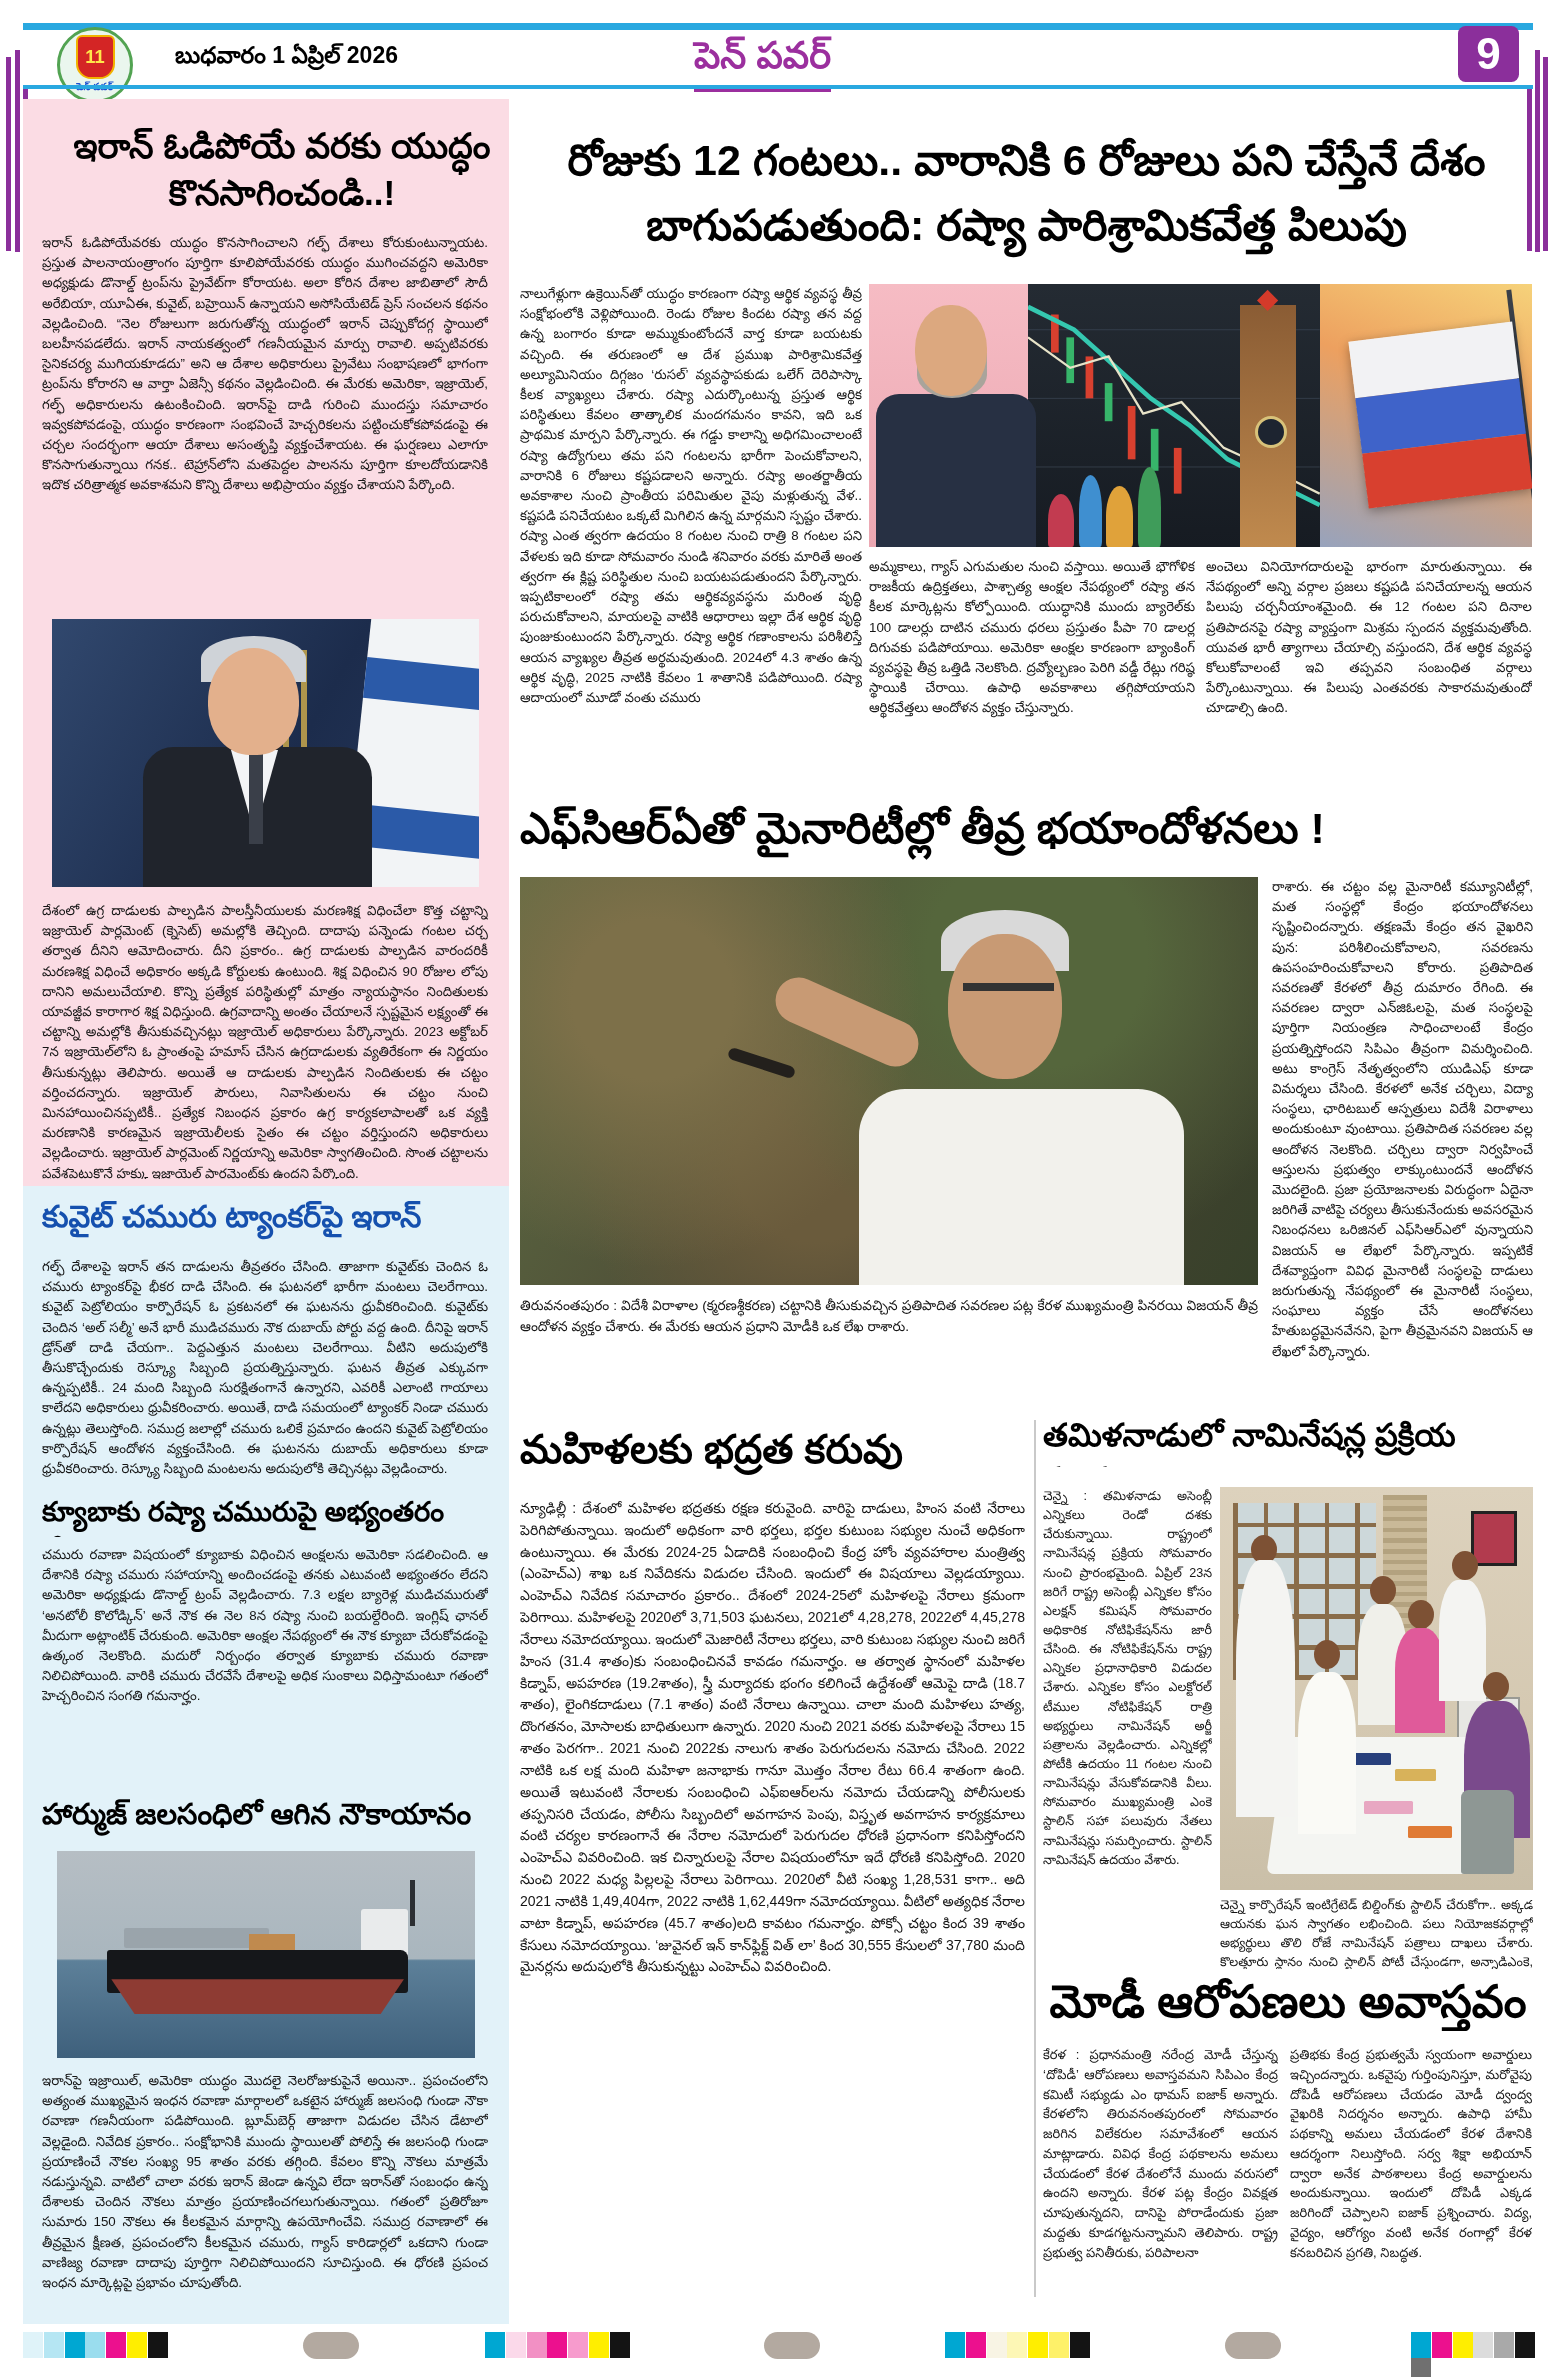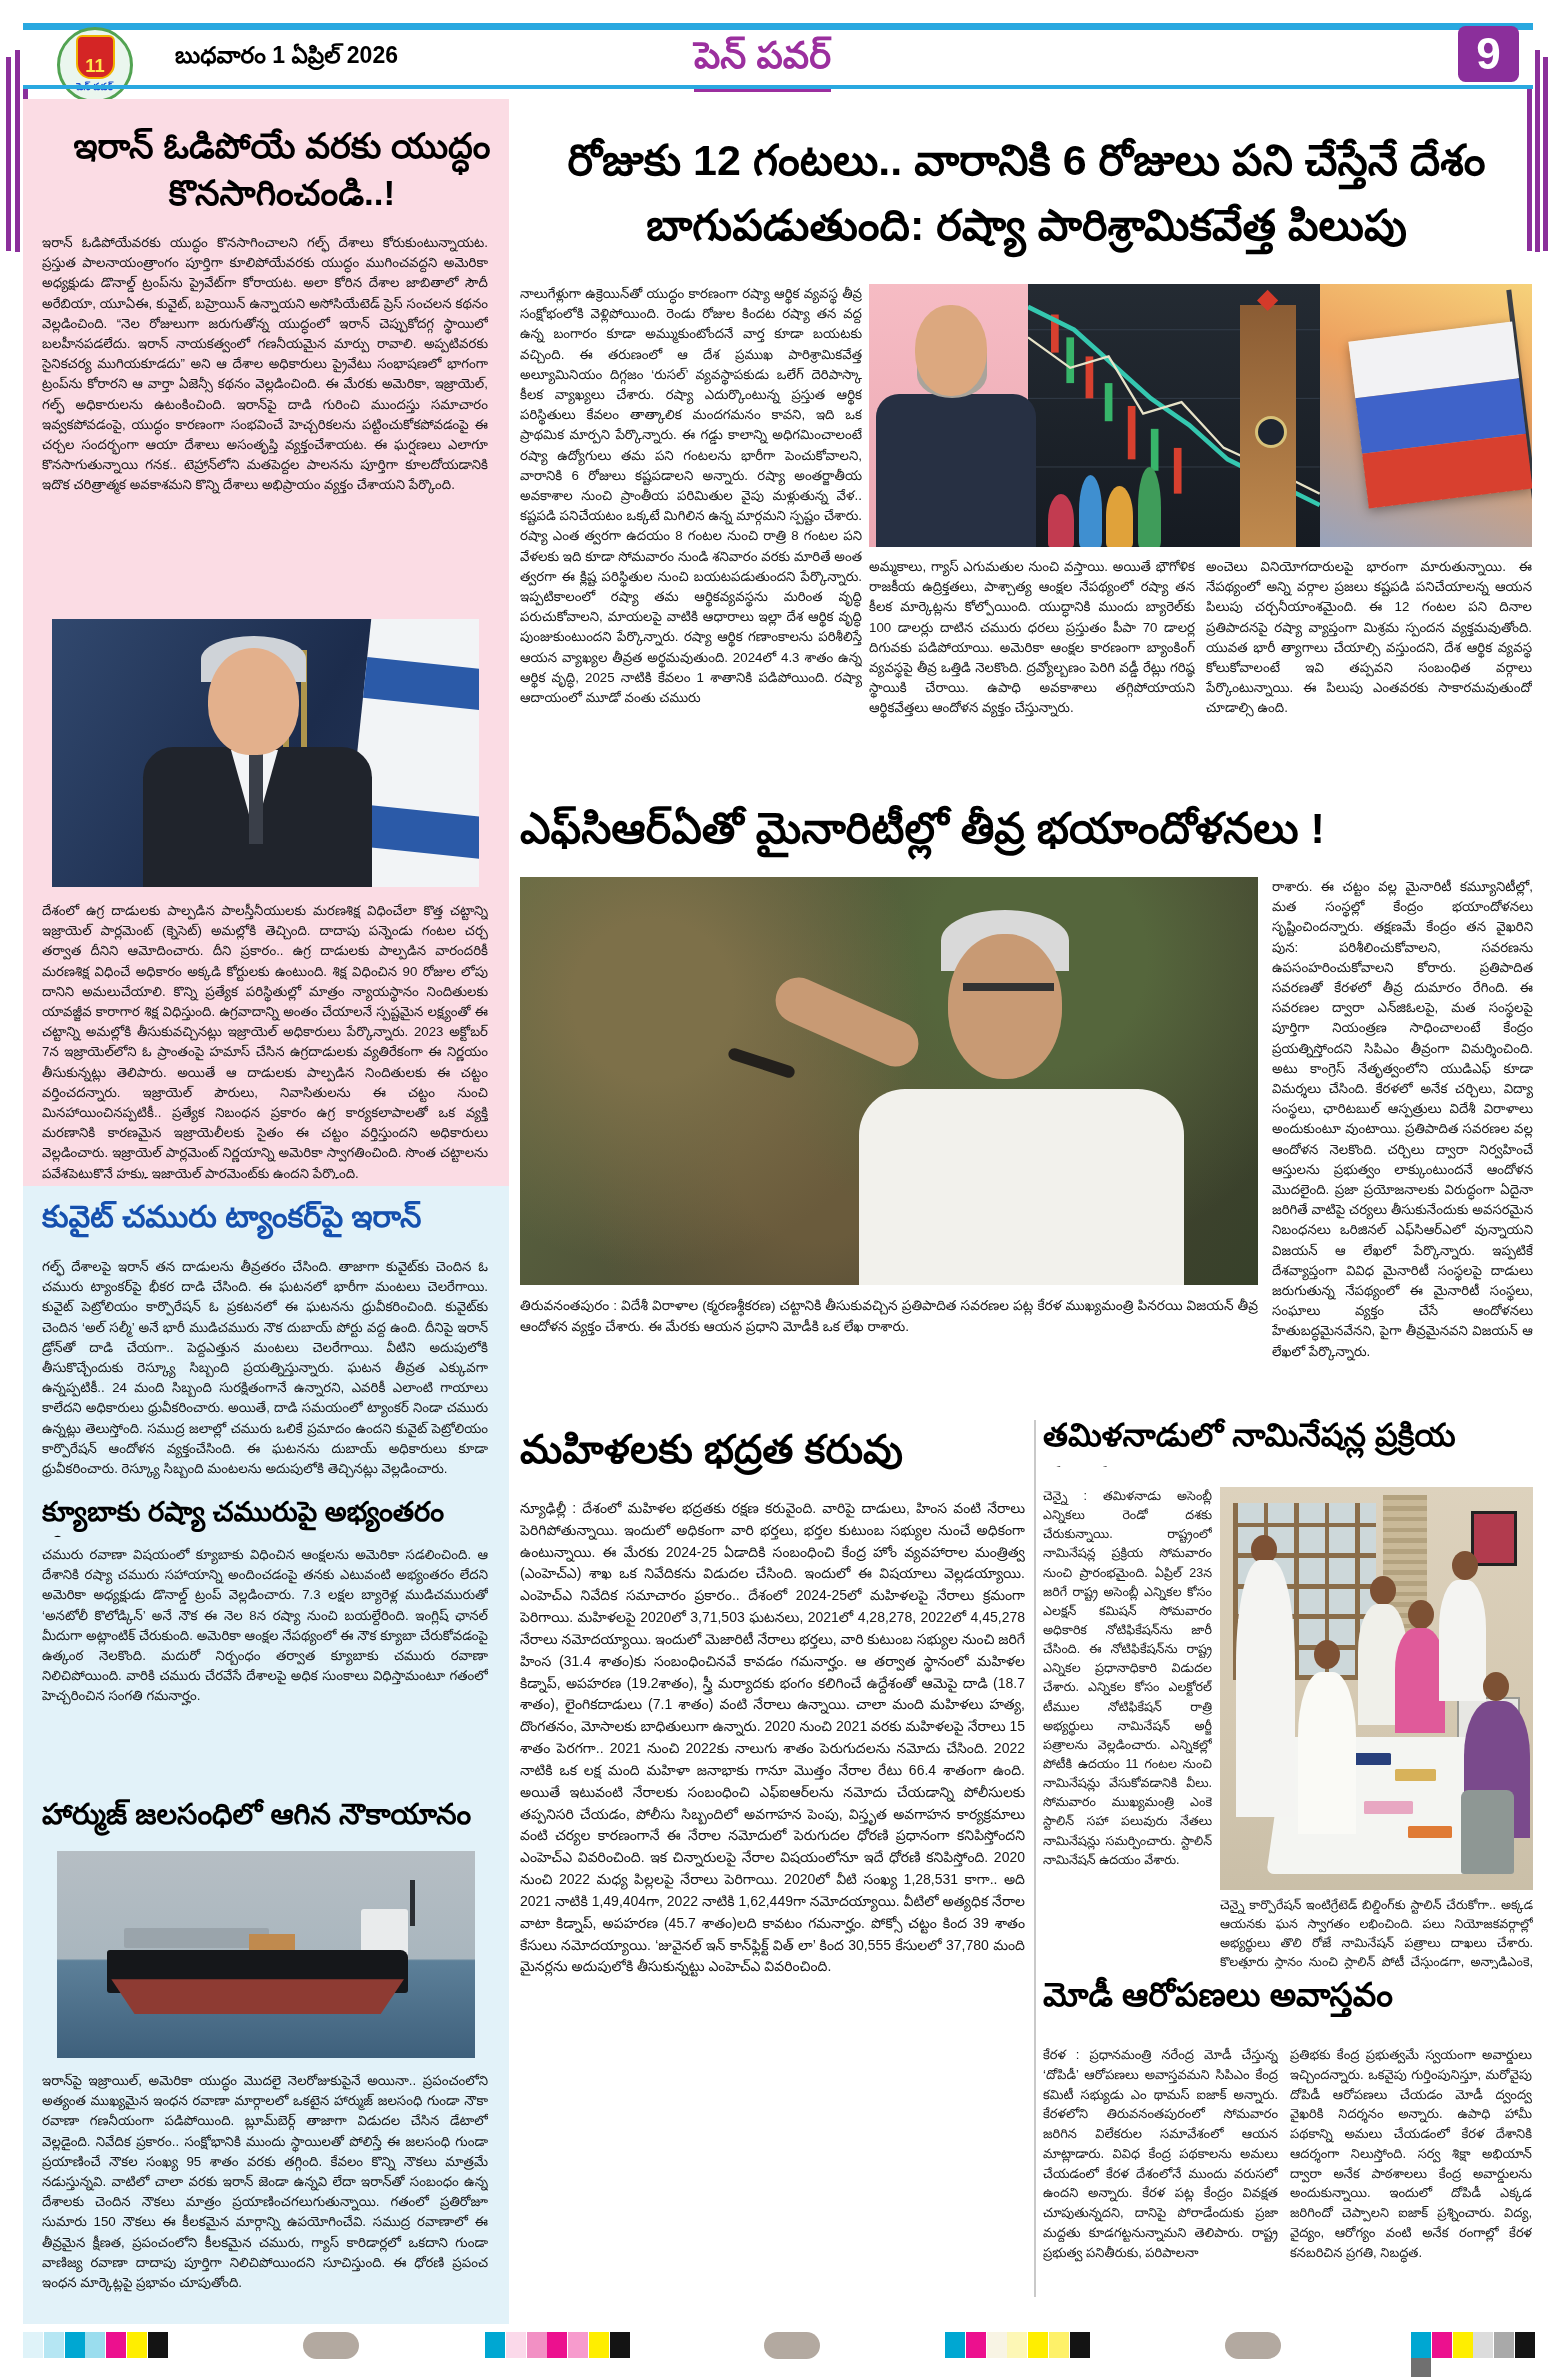--- a/index.html
+++ b/index.html
@@ -14,21 +14,21 @@
   .pbar{position:absolute;width:5.3px;background:#8b2f9b;}
   .vline{position:absolute;width:1.5px;background:#c9c9c9;}
   
   .blueline{background:#29a8e0;}
   .masthead{color:#9b2f9e;font-weight:bold;border-bottom:3.8px solid #9b2f9e;padding-bottom:3px;}
   .pagenum{background:#8b2f9b;color:#fff;font-weight:bold;border-radius:7.6px;
            display:flex;align-items:center;justify-content:center;}
   .badge{border-radius:50%;background:#eaf6ee;border:3px solid #52a352;display:flex;flex-direction:column;
          align-items:center;justify-content:center;}
   .shield{width:35px;height:40px;background:#d42525;border-radius:6.1px 6.1px 15.2px 15.2px;color:#ffe84a;
-          display:flex;align-items:flex-end;justify-content:center;font-weight:bold;font-size:18.3px;border:2.3px solid #f2b300;}
+          display:flex;align-items:center;justify-content:center;font-weight:bold;font-size:18.3px;border:2.3px solid #f2b300;}
   .badgetxt{color:#1b4fd0;font-weight:bold;font-size:10px;margin-top:1.5px;}
   
   .pinkbg{background:#fbdce4;}
   .bluebg{background:#e2f2f9;}
   .kuwait-h{color:#1550ae;}
   
   .img-frame{overflow:hidden;}
   .nt-bg{position:absolute;inset:0;background:linear-gradient(120deg,#31486e 0%,#1c2c4c 55%,#27395e 100%);}
   .nt-flag{position:absolute;right:-23px;top:-7.6px;width:145px;height:110%;background:#f2f4f6;transform:rotate(6deg);}
   .nt-flag:before{content:"";position:absolute;left:0;right:0;top:18%;height:14%;background:#2b5aa8;}
@@ -249,21 +249,21 @@
     <div class="tn-headc" style="left:60%;top:28%;"></div>
     <div class="tn-person" style="left:56%;top:35%;width:50px;height:26%;background:#e05a9a;"></div>
     <div class="tn-headc" style="left:74%;top:16%;"></div>
     <div class="tn-person" style="left:70%;top:23%;width:47px;height:30%;background:#f4f4f2;"></div>
     <div class="tn-headc" style="left:84%;top:46%;"></div>
     <div class="tn-person" style="left:78%;top:53%;width:66px;height:34%;background:#7a4a8c;"></div>
     <div class="tn-chair"></div>
   </div>
   <div class="abs bodytext" style="left:1220px;top:1896px;width:313px;height:73px;font-size:12.6px;">చెన్నై కార్పొరేషన్ ఇంటిగ్రేటెడ్ బిల్డింగ్‌కు స్టాలిన్ చేరుకోగా.. అక్కడ ఆయనకు ఘన స్వాగతం లభించింది. పలు నియోజకవర్గాల్లో అభ్యర్థులు తొలి రోజే నామినేషన్ పత్రాలు దాఖలు చేశారు. కొలత్తూరు స్థానం నుంచి స్టాలిన్ పోటీ చేస్తుండగా, అన్నాడిఎంకె, బిజెపి, కాంగ్రెస్ అభ్యర్థులు కూడా అర్జీలు సమర్పించారు. నామినేషన్ల దాఖలుకు ఏప్రిల్ 6 చివరి తేదీగా ఎన్నికల సంఘం ప్రకటించింది. 7న పరిశీలన జరగనుంది.</div>
 
-  <div class="abs headline" style="left:1043px;top:1976px;width:490px;height:55px;font-size:33px;">మోడీ ఆరోపణలు అవాస్తవం</div>
+  <div class="abs headline" style="left:1043px;top:1976px;width:490px;height:55px;font-size:45px;text-align:center;">మోడీ ఆరోపణలు అవాస్తవం</div>
   <div class="abs bodytext" style="left:1043px;top:2045px;width:235px;height:259px;font-size:13px;">కేరళ : ప్రధానమంత్రి నరేంద్ర మోడీ చేస్తున్న ‘దోపిడీ’ ఆరోపణలు అవాస్తవమని సిపిఎం కేంద్ర కమిటీ సభ్యుడు ఎం థామస్ ఐజాక్ అన్నారు. కేరళలోని తిరువనంతపురంలో సోమవారం జరిగిన విలేకరుల సమావేశంలో ఆయన మాట్లాడారు. వివిధ కేంద్ర పథకాలను అమలు చేయడంలో కేరళ దేశంలోనే ముందు వరుసలో ఉందని అన్నారు. కేరళ పట్ల కేంద్రం వివక్షత చూపుతున్నదని, దానిపై పోరాడేందుకు ప్రజా మద్దతు కూడగట్టనున్నామని తెలిపారు. రాష్ట్ర ప్రభుత్వ పనితీరుకు, పరిపాలనా</div>
   <div class="abs bodytext" style="left:1290px;top:2045px;width:242px;height:276px;font-size:13px;">ప్రతిభకు కేంద్ర ప్రభుత్వమే స్వయంగా అవార్డులు ఇచ్చిందన్నారు. ఒకవైపు గుర్తింపునిస్తూ, మరోవైపు దోపిడీ ఆరోపణలు చేయడం మోడీ ద్వంద్వ వైఖరికి నిదర్శనం అన్నారు. ఉపాధి హామీ పథకాన్ని అమలు చేయడంలో కేరళ దేశానికి ఆదర్శంగా నిలుస్తోంది. సర్వ శిక్షా అభియాన్ ద్వారా అనేక పాఠశాలలు కేంద్ర అవార్డులను అందుకున్నాయి. ఇందులో దోపిడీ ఎక్కడ జరిగిందో చెప్పాలని ఐజాక్ ప్రశ్నించారు. విద్య, వైద్యం, ఆరోగ్యం వంటి అనేక రంగాల్లో కేరళ కనబరిచిన ప్రగతి, నిబద్ధత.</div>
 
   <div class="abs" style="left:23px;top:2332px;"><span class="chip" style="background: rgb(223, 243, 249);"></span><span class="chip" style="background: rgb(181, 230, 243);"></span><span class="chip" style="background: rgb(0, 167, 210);"></span><span class="chip" style="background: rgb(154, 221, 238);"></span><span class="chip" style="background: rgb(236, 16, 142);"></span><span class="chip" style="background: rgb(255, 238, 0);"></span><span class="chip" style="background: rgb(20, 20, 20);"></span></div>
   <div class="abs oval" style="left:303px;top:2332px;"></div>
   <div class="abs" style="left:485px;top:2332px;"><span class="chip" style="background: rgb(0, 167, 210);"></span><span class="chip" style="background: rgb(251, 217, 234);"></span><span class="chip" style="background: rgb(242, 144, 196);"></span><span class="chip" style="background: rgb(236, 16, 142);"></span><span class="chip" style="background: rgb(247, 155, 205);"></span><span class="chip" style="background: rgb(255, 238, 0);"></span><span class="chip" style="background: rgb(20, 20, 20);"></span></div>
   <div class="abs oval" style="left:764px;top:2332px;"></div>
   <div class="abs" style="left:945px;top:2332px;"><span class="chip" style="background: rgb(0, 167, 210);"></span><span class="chip" style="background: rgb(236, 16, 142);"></span><span class="chip" style="background: rgb(248, 244, 228);"></span><span class="chip" style="background: rgb(253, 247, 181);"></span><span class="chip" style="background: rgb(255, 238, 0);"></span><span class="chip" style="background: rgb(254, 241, 105);"></span><span class="chip" style="background: rgb(20, 20, 20);"></span></div>
   <div class="abs oval" style="left:1225px;top:2332px;"></div>
   <div class="abs" style="left:1411px;top:2332px;"><span class="chip" style="background: rgb(0, 167, 210);"></span><span class="chip" style="background: rgb(236, 16, 142);"></span><span class="chip" style="background: rgb(255, 238, 0);"></span><span class="chip" style="background: rgb(220, 220, 220);"></span><span class="chip" style="background: rgb(169, 169, 169);"></span><span class="chip" style="background: rgb(20, 20, 20);"></span><span class="chip" style="background: rgb(112, 112, 112);"></span></div>

